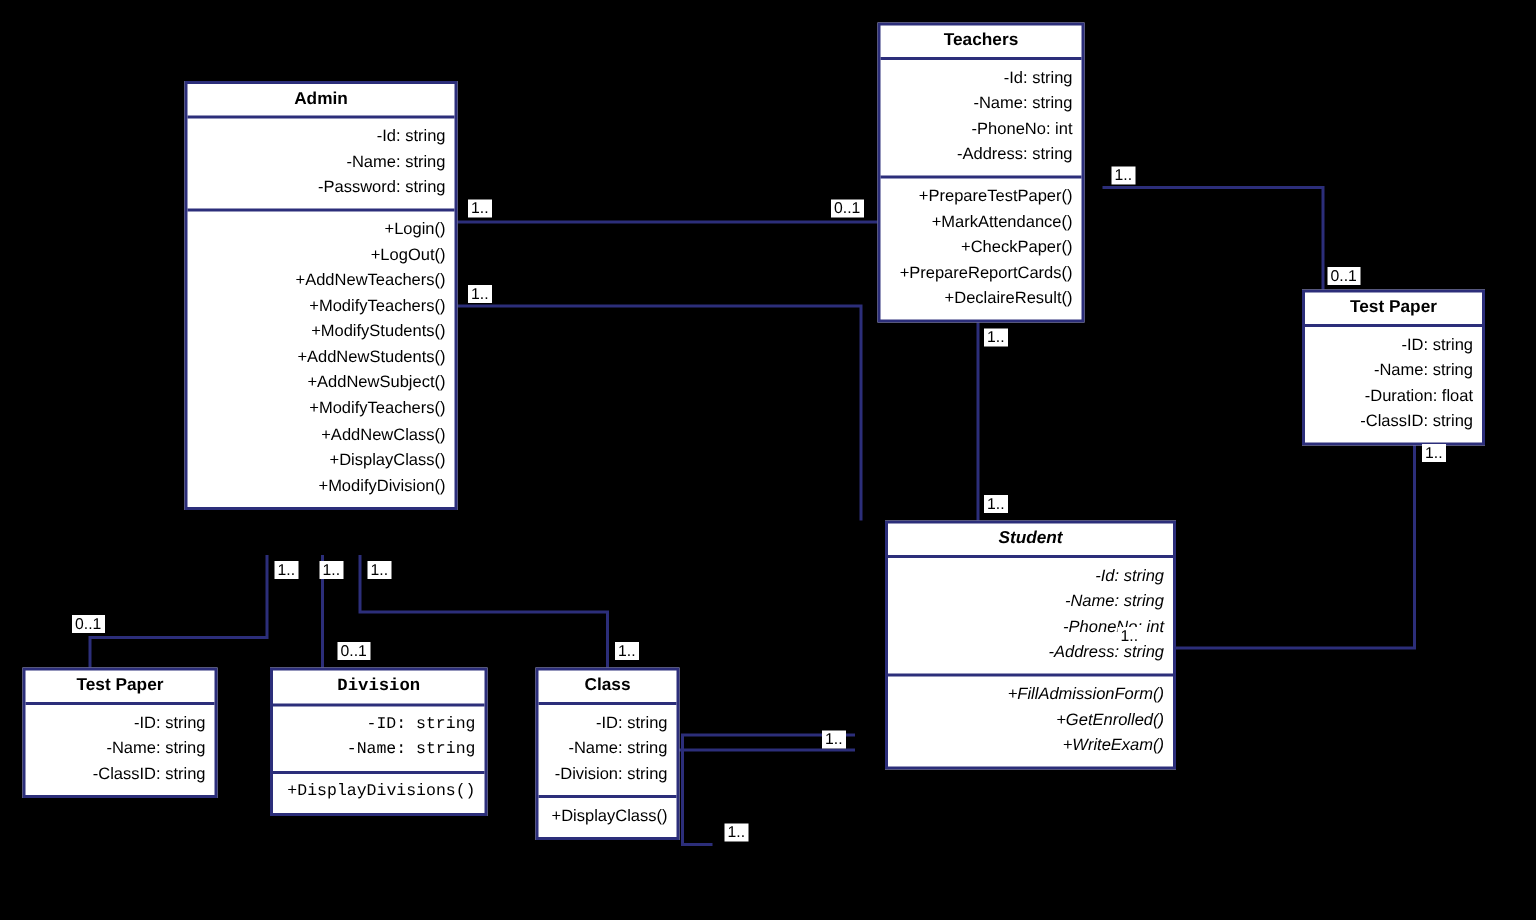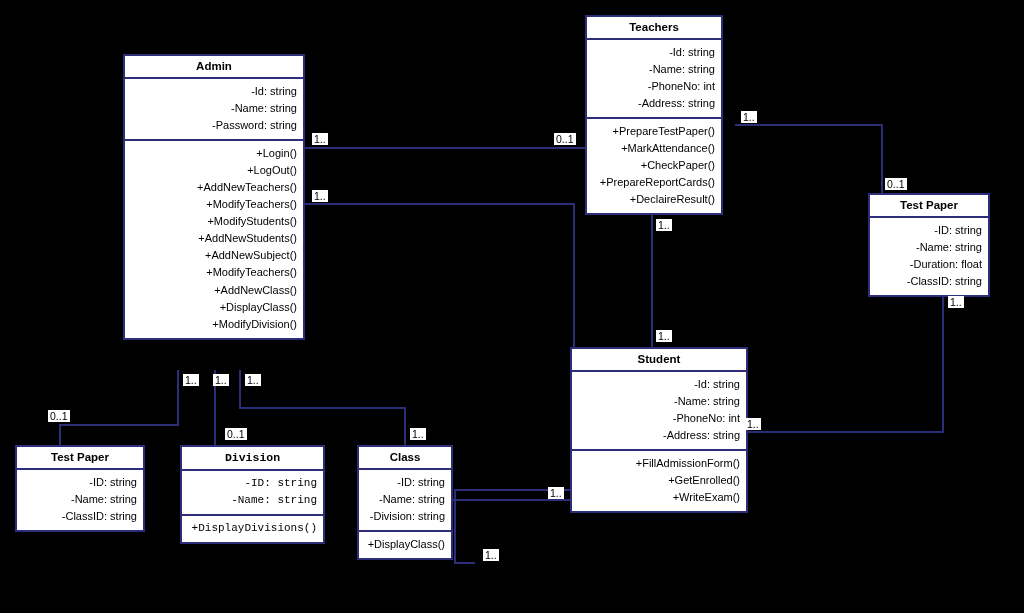--- a/index.html
+++ b/index.html
@@ -122,21 +122,21 @@
 <div class="class-box" style="left:868px; top:193px; width:122px;">
   <div class="class-title">Test Paper</div>
   <div class="class-section">
     <div class="row">-ID: string</div>
     <div class="row">-Name: string</div>
     <div class="row">-Duration: float</div>
     <div class="row">-ClassID: string</div>
   </div>
 </div>
 
-<div class="class-box" style="left:570px; top:347px; width:178px;">
+<div class="class-box" style="left:590px; top:347px; width:194px;font-style:italic;">
   <div class="class-title">Student</div>
   <div class="class-section">
     <div class="row">-Id: string</div>
     <div class="row">-Name: string</div>
     <div class="row">-PhoneNo: int</div>
     <div class="row">-Address: string</div>
   </div>
   <div class="class-section">
     <div class="row">+FillAdmissionForm()</div>
     <div class="row">+GetEnrolled()</div>

